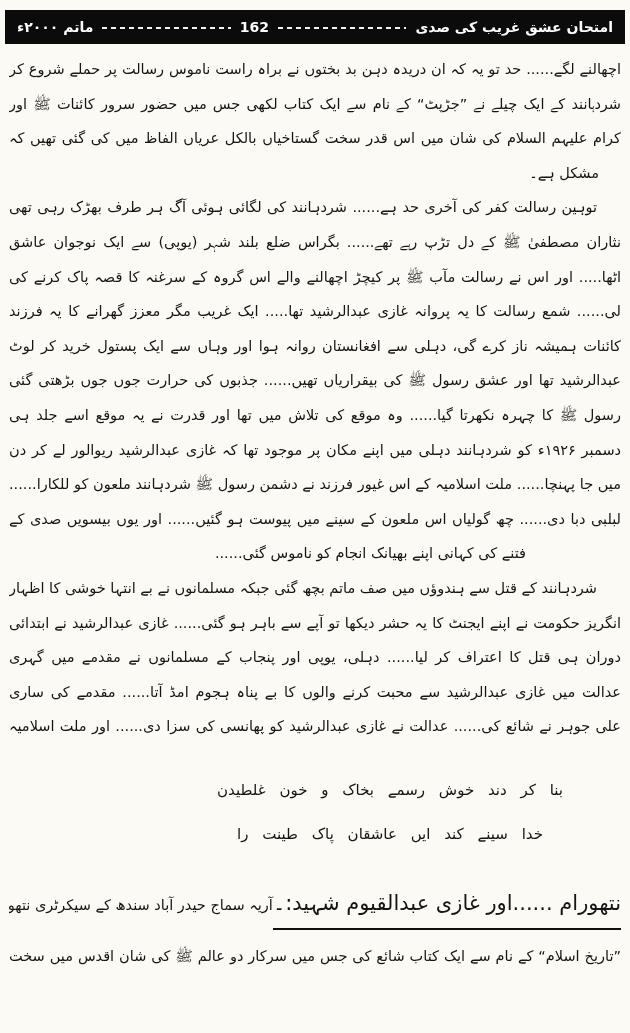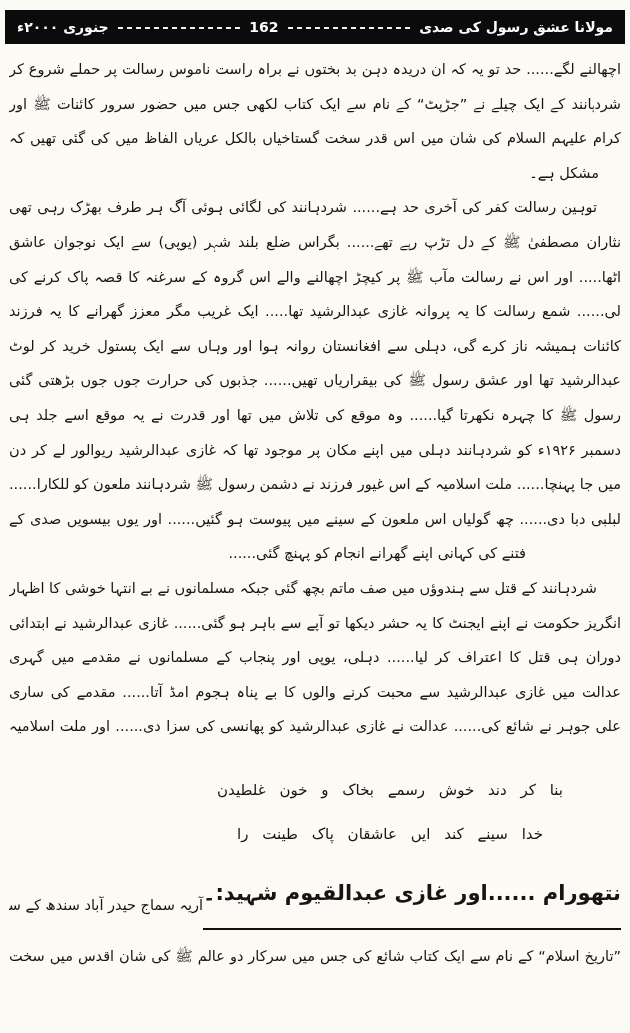--- a/index.html
+++ b/index.html
@@ -46,41 +46,41 @@
     text-align-last:center;
     word-spacing:9px; white-space:nowrap; overflow:hidden;
   }
   
   .section { margin-top:22px; }
   .sec-head-row {
     display:flex; justify-content:space-between; align-items:flex-end;
     height:52px; overflow:hidden;
   }
   .sec-heading {
-    font-weight:bold; font-size:21px; line-height:46px;
-    border-bottom:2.5px solid #100f0d; padding-bottom:12px;
+    font-weight:normal; font-size:21px; line-height:46px;
+    border-bottom:2.5px solid #100f0d; padding-bottom:2px;
     white-space:nowrap;
   }
   .sec-tail { font-size:14.5px; line-height:50px; white-space:nowrap; }
   .sec-line {
     margin-top:8px; height:36px; line-height:36px;
     text-align:justify; text-align-last:justify; overflow:hidden;
   }
 </style>
 </head>
 <body>
 
 <div class="page">
 
   <div class="header-bar">
-    <span class="hdr-txt">مولانا عشق رسول کی صدی</span>
+    <span class="hdr-txt">امتحان عشق غریب کی صدی</span>
     <span class="leader"></span>
     <span class="hdr-txt">162</span>
     <span class="leader"></span>
-    <span class="hdr-txt">جنوری ۲۰۰۰ء</span>
+    <span class="hdr-txt">ماتم ۲۰۰۰ء</span>
   </div>
 
   <div class="article">
 
     <div>
       <div class="tline">اچھالنے لگے...... حد تو یہ کہ ان دریدہ دہن بد بختوں نے براہ راست ناموس رسالت پر حملے شروع کر دیئے......</div>
       <div class="tline">شردہانند کے ایک چیلے نے ”جڑپٹ“ کے نام سے ایک کتاب لکھی جس میں حضور سرور کائنات ﷺ اور دیگر انبیاء</div>
       <div class="tline">کرام علیہم السلام کی شان میں اس قدر سخت گستاخیاں بالکل عریاں الفاظ میں کی گئی تھیں کہ اس خباثت کا تصور بھی</div>
       <div class="tline short pr22">مشکل ہے۔</div>
     </div>
@@ -89,21 +89,21 @@
       <div class="tline indent">توہین رسالت کفر کی آخری حد ہے...... شردہانند کی لگائی ہوئی آگ ہر طرف بھڑک رہی تھی اور جان</div>
       <div class="tline">نثاران مصطفیٰ ﷺ کے دل تڑپ رہے تھے...... بگراس ضلع بلند شہر (یوپی) سے ایک نوجوان عاشق رسول ﷺ</div>
       <div class="tline">اٹھا..... اور اس نے رسالت مآب ﷺ پر کیچڑ اچھالنے والے اس گروہ کے سرغنہ کا قصہ پاک کرنے کی ٹھان</div>
       <div class="tline">لی...... شمع رسالت کا یہ پروانہ غازی عبدالرشید تھا..... ایک غریب مگر معزز گھرانے کا یہ فرزند جس کی خوش قسمتی پر</div>
       <div class="tline">کائنات ہمیشہ ناز کرے گی، دہلی سے افغانستان روانہ ہوا اور وہاں سے ایک پستول خرید کر لوٹ آیا...... اب غازی</div>
       <div class="tline">عبدالرشید تھا اور عشق رسول ﷺ کی بیقراریاں تھیں...... جذبوں کی حرارت جوں جوں بڑھتی گئی اس عاشق</div>
       <div class="tline">رسول ﷺ کا چہرہ نکھرتا گیا...... وہ موقع کی تلاش میں تھا اور قدرت نے یہ موقع اسے جلد ہی فراہم کر دیا......۱۷</div>
       <div class="tline">دسمبر ۱۹۲۶ء کو شردہانند دہلی میں اپنے مکان پر موجود تھا کہ غازی عبدالرشید ریوالور لے کر دن دہاڑے اسکے آشرم</div>
       <div class="tline">میں جا پہنچا...... ملت اسلامیہ کے اس غیور فرزند نے دشمن رسول ﷺ شردہانند ملعون کو للکارا...... اور پستول کی</div>
       <div class="tline">لبلبی دبا دی...... چھ گولیاں اس ملعون کے سینے میں پیوست ہو گئیں...... اور یوں بیسویں صدی کے ایک بہت بڑے</div>
-      <div class="tline short pr95">فتنے کی کہانی اپنے گھرانے انجام کو پہنچ گئی......</div>
+      <div class="tline short pr95">فتنے کی کہانی اپنے بھیانک انجام کو ناموس گئی......</div>
     </div>
 
     <div>
       <div class="tline indent">شردہانند کے قتل سے ہندوؤں میں صف ماتم بچھ گئی جبکہ مسلمانوں نے بے انتہا خوشی کا اظہار کیا......</div>
       <div class="tline">انگریز حکومت نے اپنے ایجنٹ کا یہ حشر دیکھا تو آپے سے باہر ہو گئی...... غازی عبدالرشید نے ابتدائی کارروائی کے</div>
       <div class="tline">دوران ہی قتل کا اعتراف کر لیا...... دہلی، یوپی اور پنجاب کے مسلمانوں نے مقدمے میں گہری دلچسپی لی...... ہر پیشی پر</div>
       <div class="tline">عدالت میں غازی عبدالرشید سے محبت کرنے والوں کا بے پناہ ہجوم امڈ آتا...... مقدمے کی ساری روداد خود مولانا محمد</div>
       <div class="tline">علی جوہر نے شائع کی...... عدالت نے غازی عبدالرشید کو پھانسی کی سزا دی...... اور ملت اسلامیہ نے اپنے اس قابل</div>
     </div>
 

